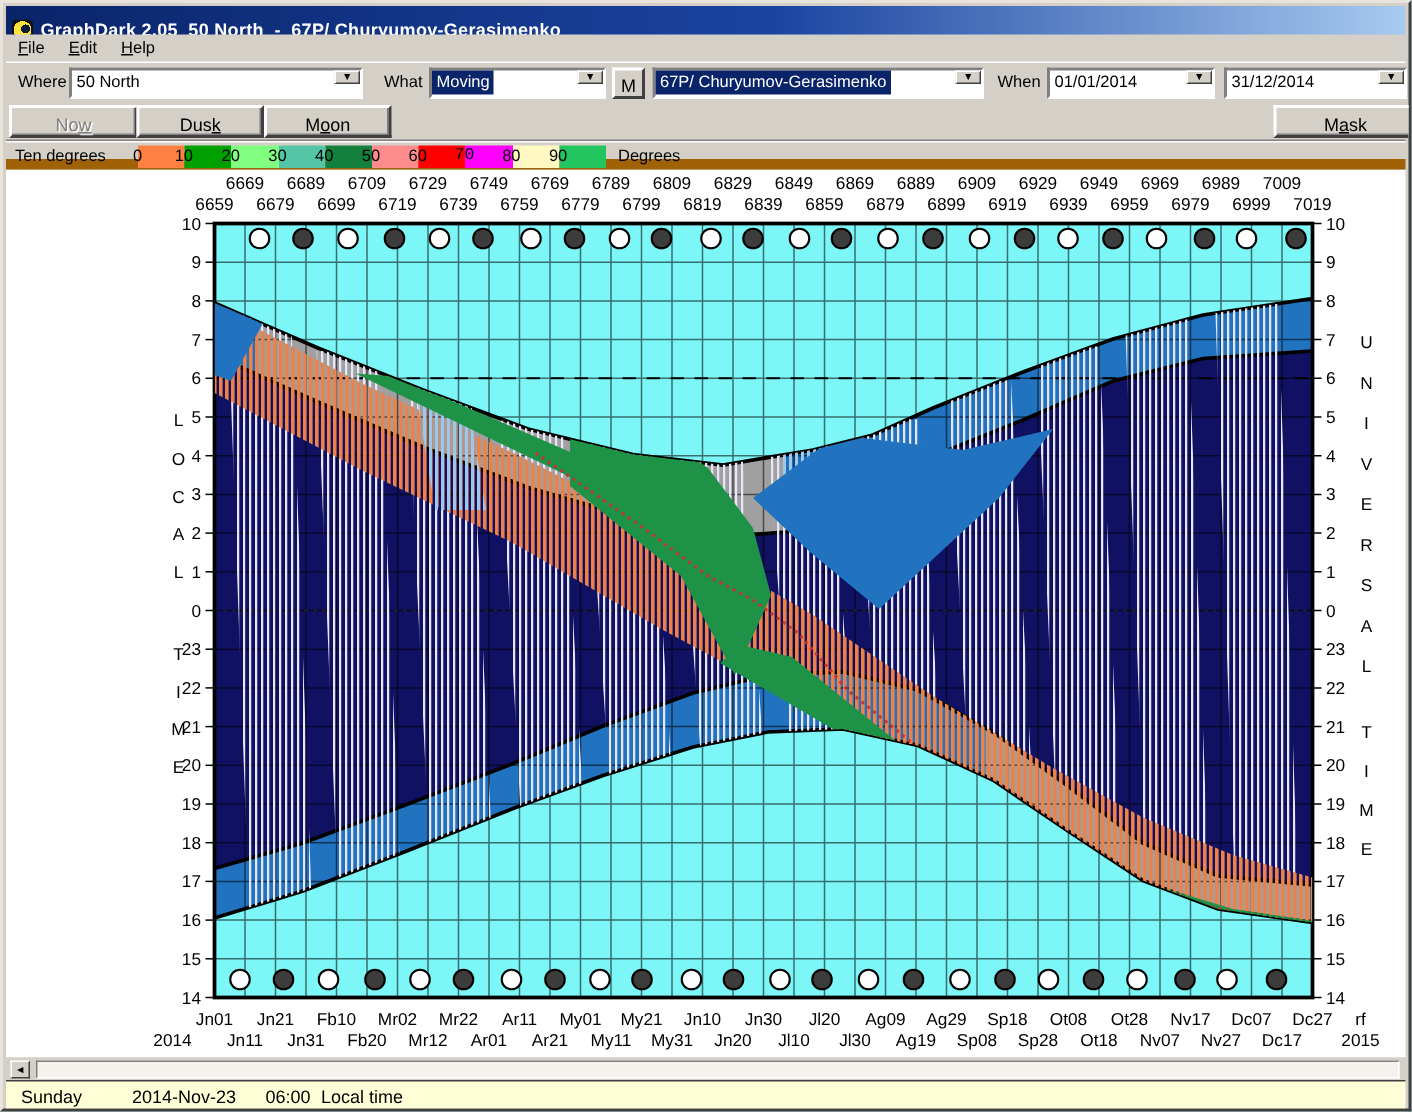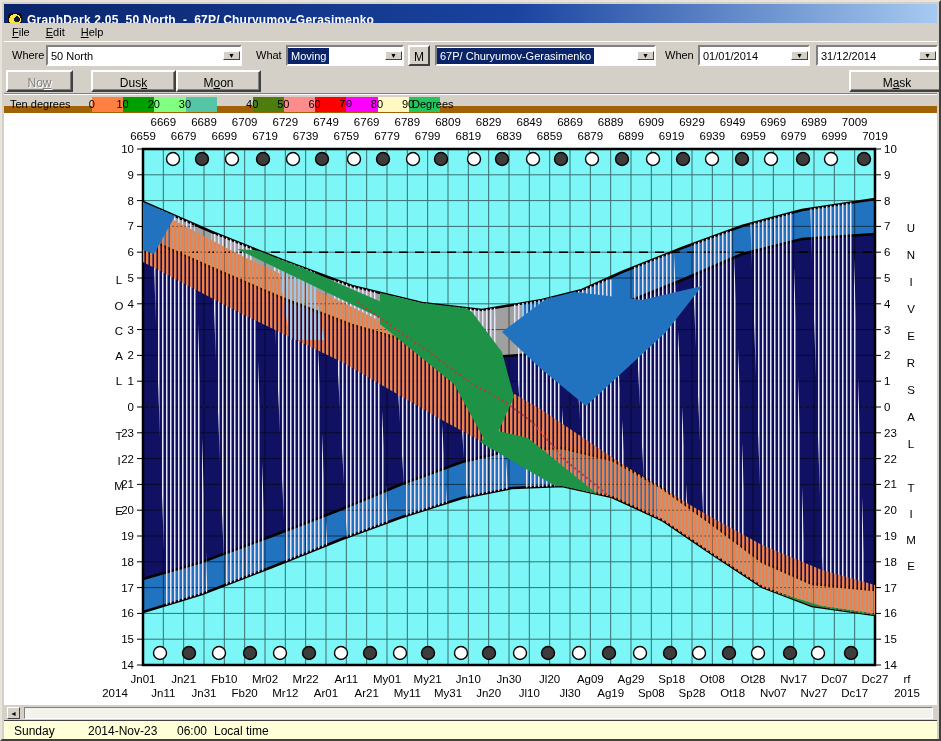--- a/index.html
+++ b/index.html
@@ -16,21 +16,21 @@
   .menubar{position:absolute;left:2px;top:21px;right:2px;height:18px;z-index:30;background:#D4D0C8;display:flex;align-items:center;}
   .menuitem{padding:2px 8px;cursor:default;}
   .row1{position:absolute;left:2px;top:39px;right:2px;height:40px;z-index:30;background:#D4D0C8;
     border-top:1px solid #fff;border-bottom:1px solid #808080;}
   .row2{position:absolute;left:2px;top:66px;right:2px;height:26px;z-index:30;background:#D4D0C8;border-bottom:1px solid #808080;}
   .legendrow{position:absolute;left:2px;top:92px;right:2px;height:19px;z-index:30;background:#D4D0C8;
     border-top:1px solid #fff;border-bottom:7px solid #a16207;}
   .lbl{position:absolute;top:7px;}
   .combo{position:absolute;top:3px;height:21px;background:#fff;
     border-top:2px solid #808080;border-left:2px solid #808080;border-bottom:2px solid #fff;border-right:2px solid #fff;
-    display:flex;align-items:center;}
+    display:flex;align-items:flex-start;}
   .combo .val{flex:1;padding:2px 3px;white-space:nowrap;overflow:hidden;}
   .combo .val.sel{background:#0A246A;color:#fff;flex:0 0 auto;}
   .combo .pad{flex:1;background:#fff;}
   .combo .arrow{width:17px;background:#D4D0C8;border-top:1px solid #fff;border-left:1px solid #fff;
     border-right:1px solid #404040;border-bottom:1px solid #404040;display:flex;align-items:center;justify-content:center;
     font-size:7px;color:#000;}
   .btn{position:absolute;top:2px;height:22px;background:#D4D0C8;text-align:center;padding-top:4px;font-size:12px;
     border-top:2px solid #FFFFFF;border-left:2px solid #FFFFFF;border-right:2px solid #404040;border-bottom:2px solid #404040;
     box-shadow:inset -1px -1px 0 #808080;}
   .btn.disabled{color:#808080;text-shadow:1px 1px 0 #fff;}
@@ -90,42 +90,42 @@
       <span class="val">01/01/2014</span>
       <span class="arrow">▼</span>
     </div>
     <div class="combo" style="left:812px;width:122px">
       <span class="val">31/12/2014</span>
       <span class="arrow">▼</span>
     </div>
   </div>
 
   <div class="row2">
-    <div class="btn disabled" style="left:2px;width:67px">No<u>w</u></div>
+    <div class="btn disabled" style="left:2px;width:86px">No<u>w</u></div>
     <div class="btn" style="left:87px;width:85px">Dus<u>k</u></div>
     <div class="btn" style="left:172px;width:85px">M<u>o</u>on</div>
     <div class="btn" style="left:845px;width:96px">M<u>a</u>sk</div>
   </div>
 
   <div class="legendrow">
     <span class="lbl" style="left:6px;top:3px">Ten degrees</span>
     <div id="legend-bar">
         <div class="seg" style="background: rgb(255, 128, 64);">
           <b>0</b>
         </div>
         <div class="seg" style="background: rgb(0, 160, 0);">
           <b>10</b>
         </div>
         <div class="seg" style="background: rgb(128, 255, 128);">
           <b>20</b>
         </div>
         <div class="seg" style="background: rgb(85, 198, 165);">
           <b>30</b>
         </div>
-        <div class="seg" style="background: #4d7c0f; margin-left: 36px;">
+        <div class="seg" style="background: #15803d;">
           <b>40</b>
         </div>
         <div class="seg" style="background: rgb(255, 140, 140);">
           <b>50</b>
         </div>
         <div class="seg" style="background: rgb(255, 0, 0);">
           <b>60</b>
         </div>
         <div class="seg" style="background: rgb(255, 0, 255); font-family: Liberation Mono, monospace;">
           <b>70</b>

